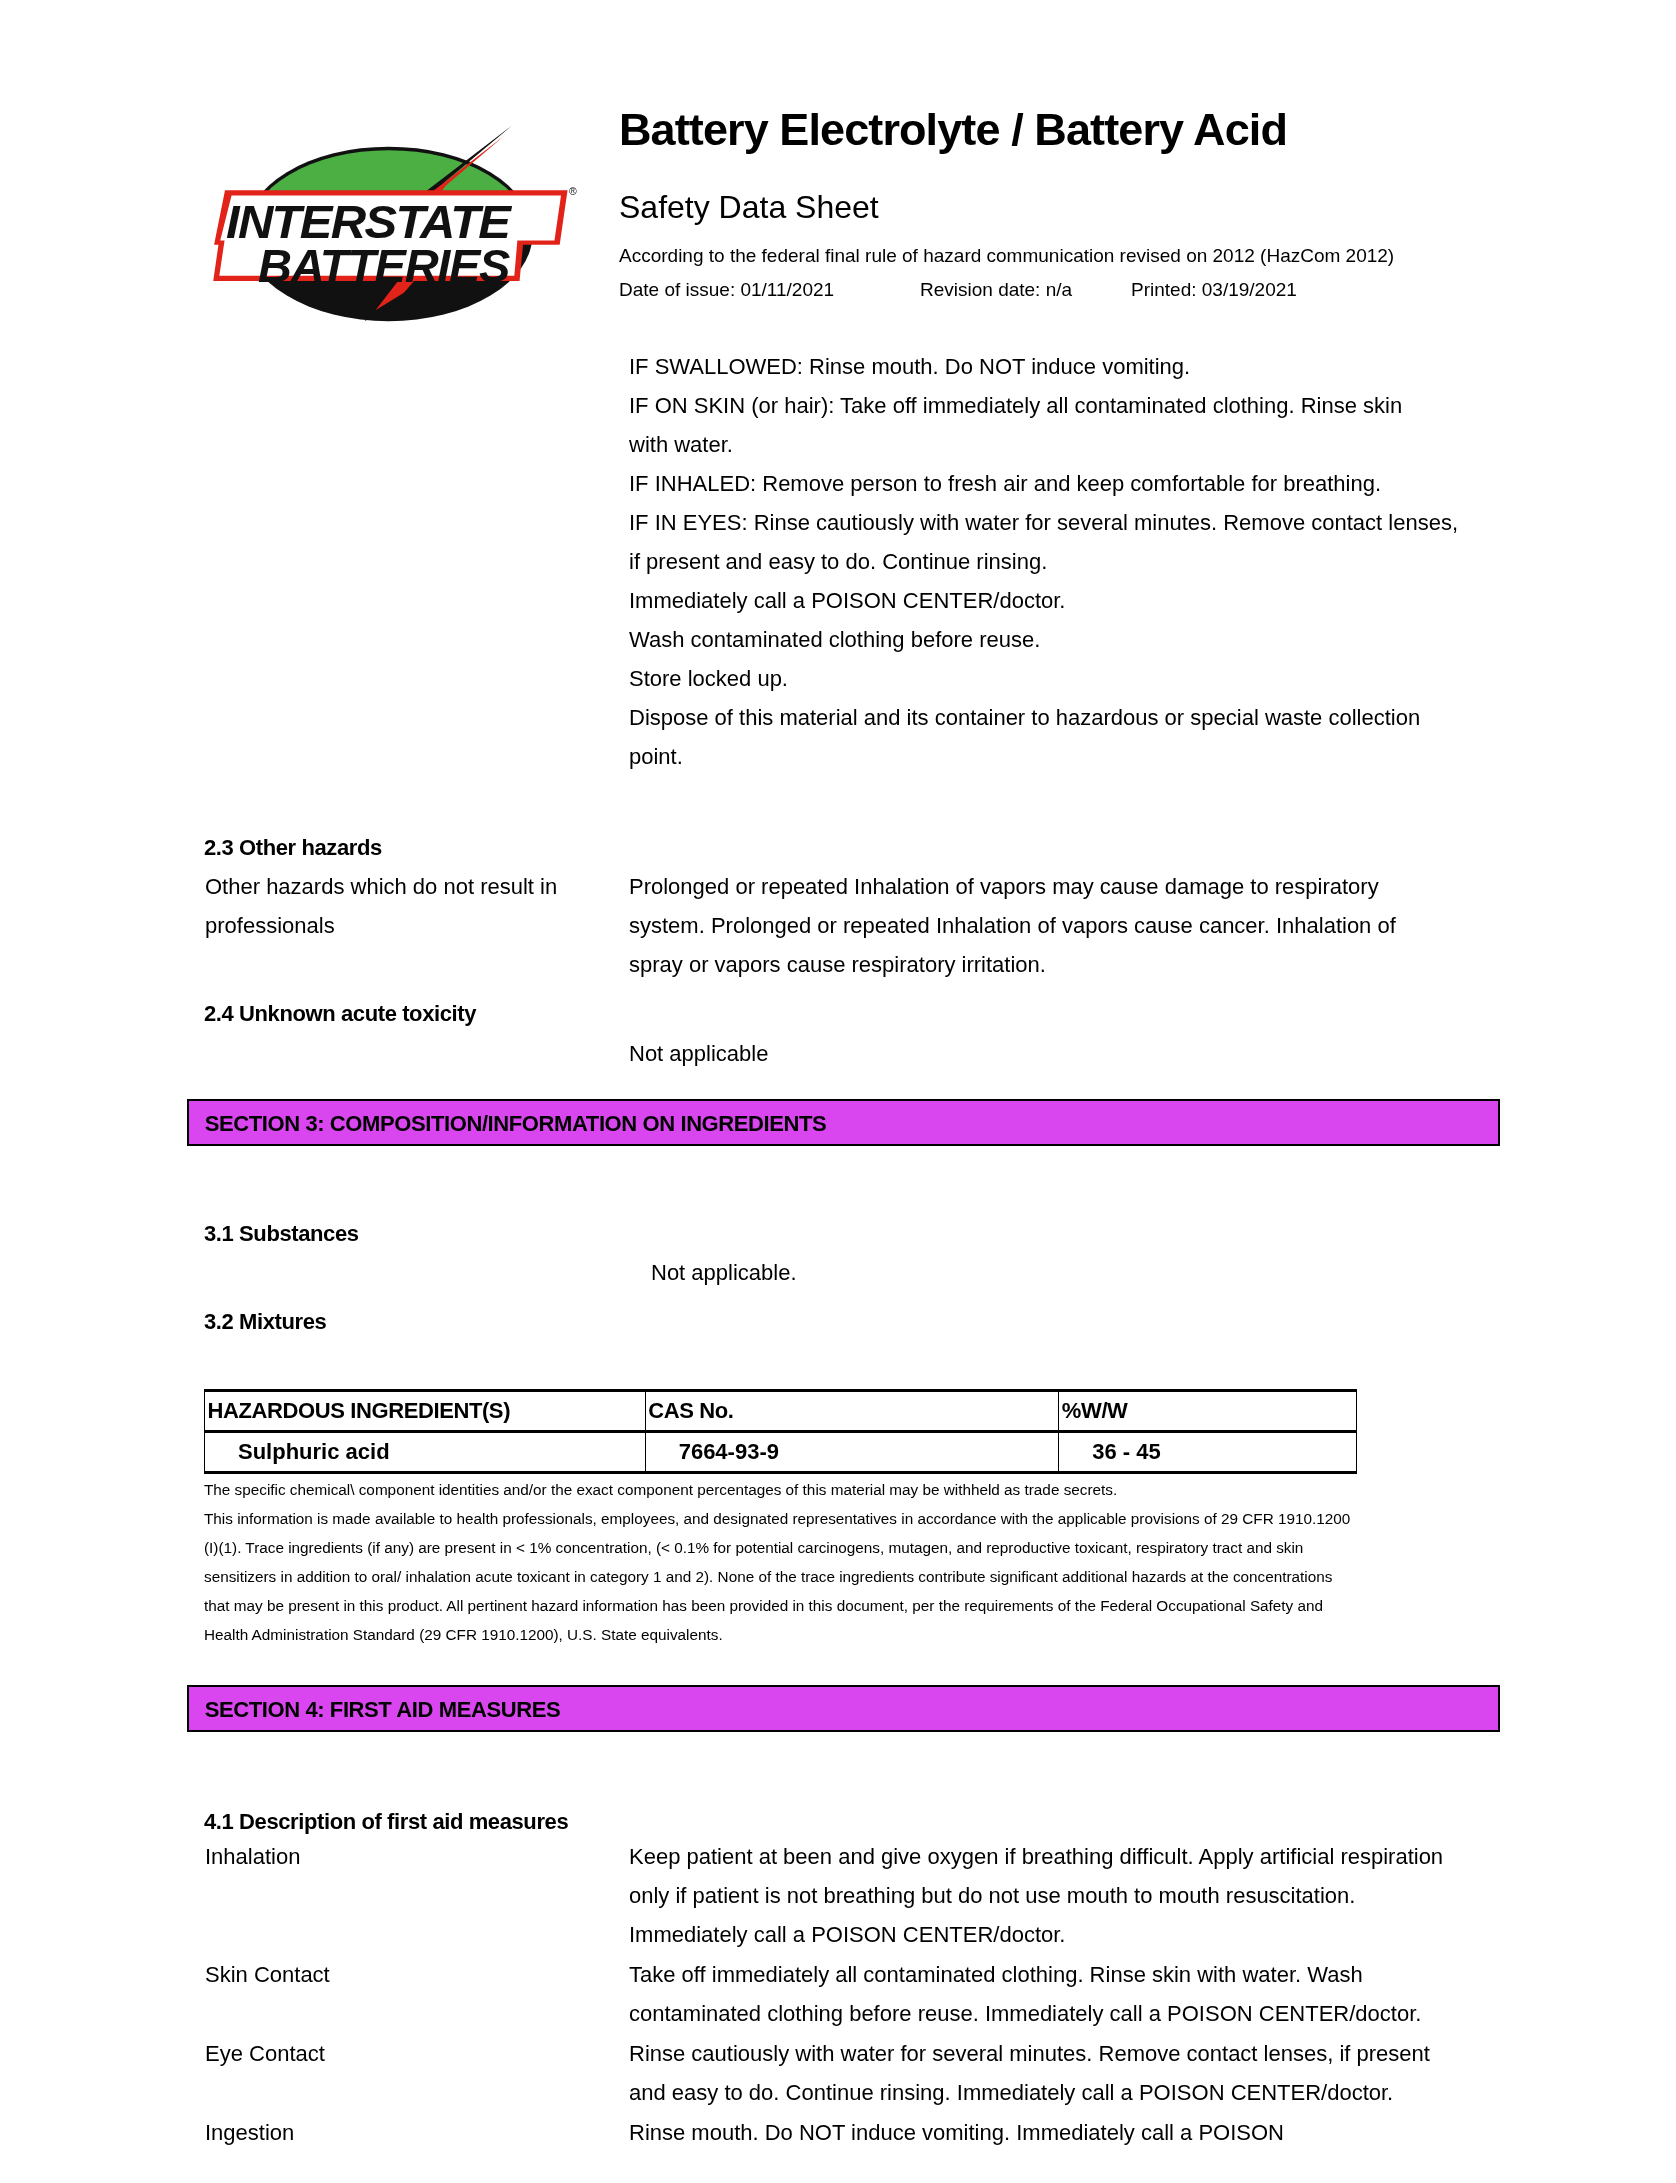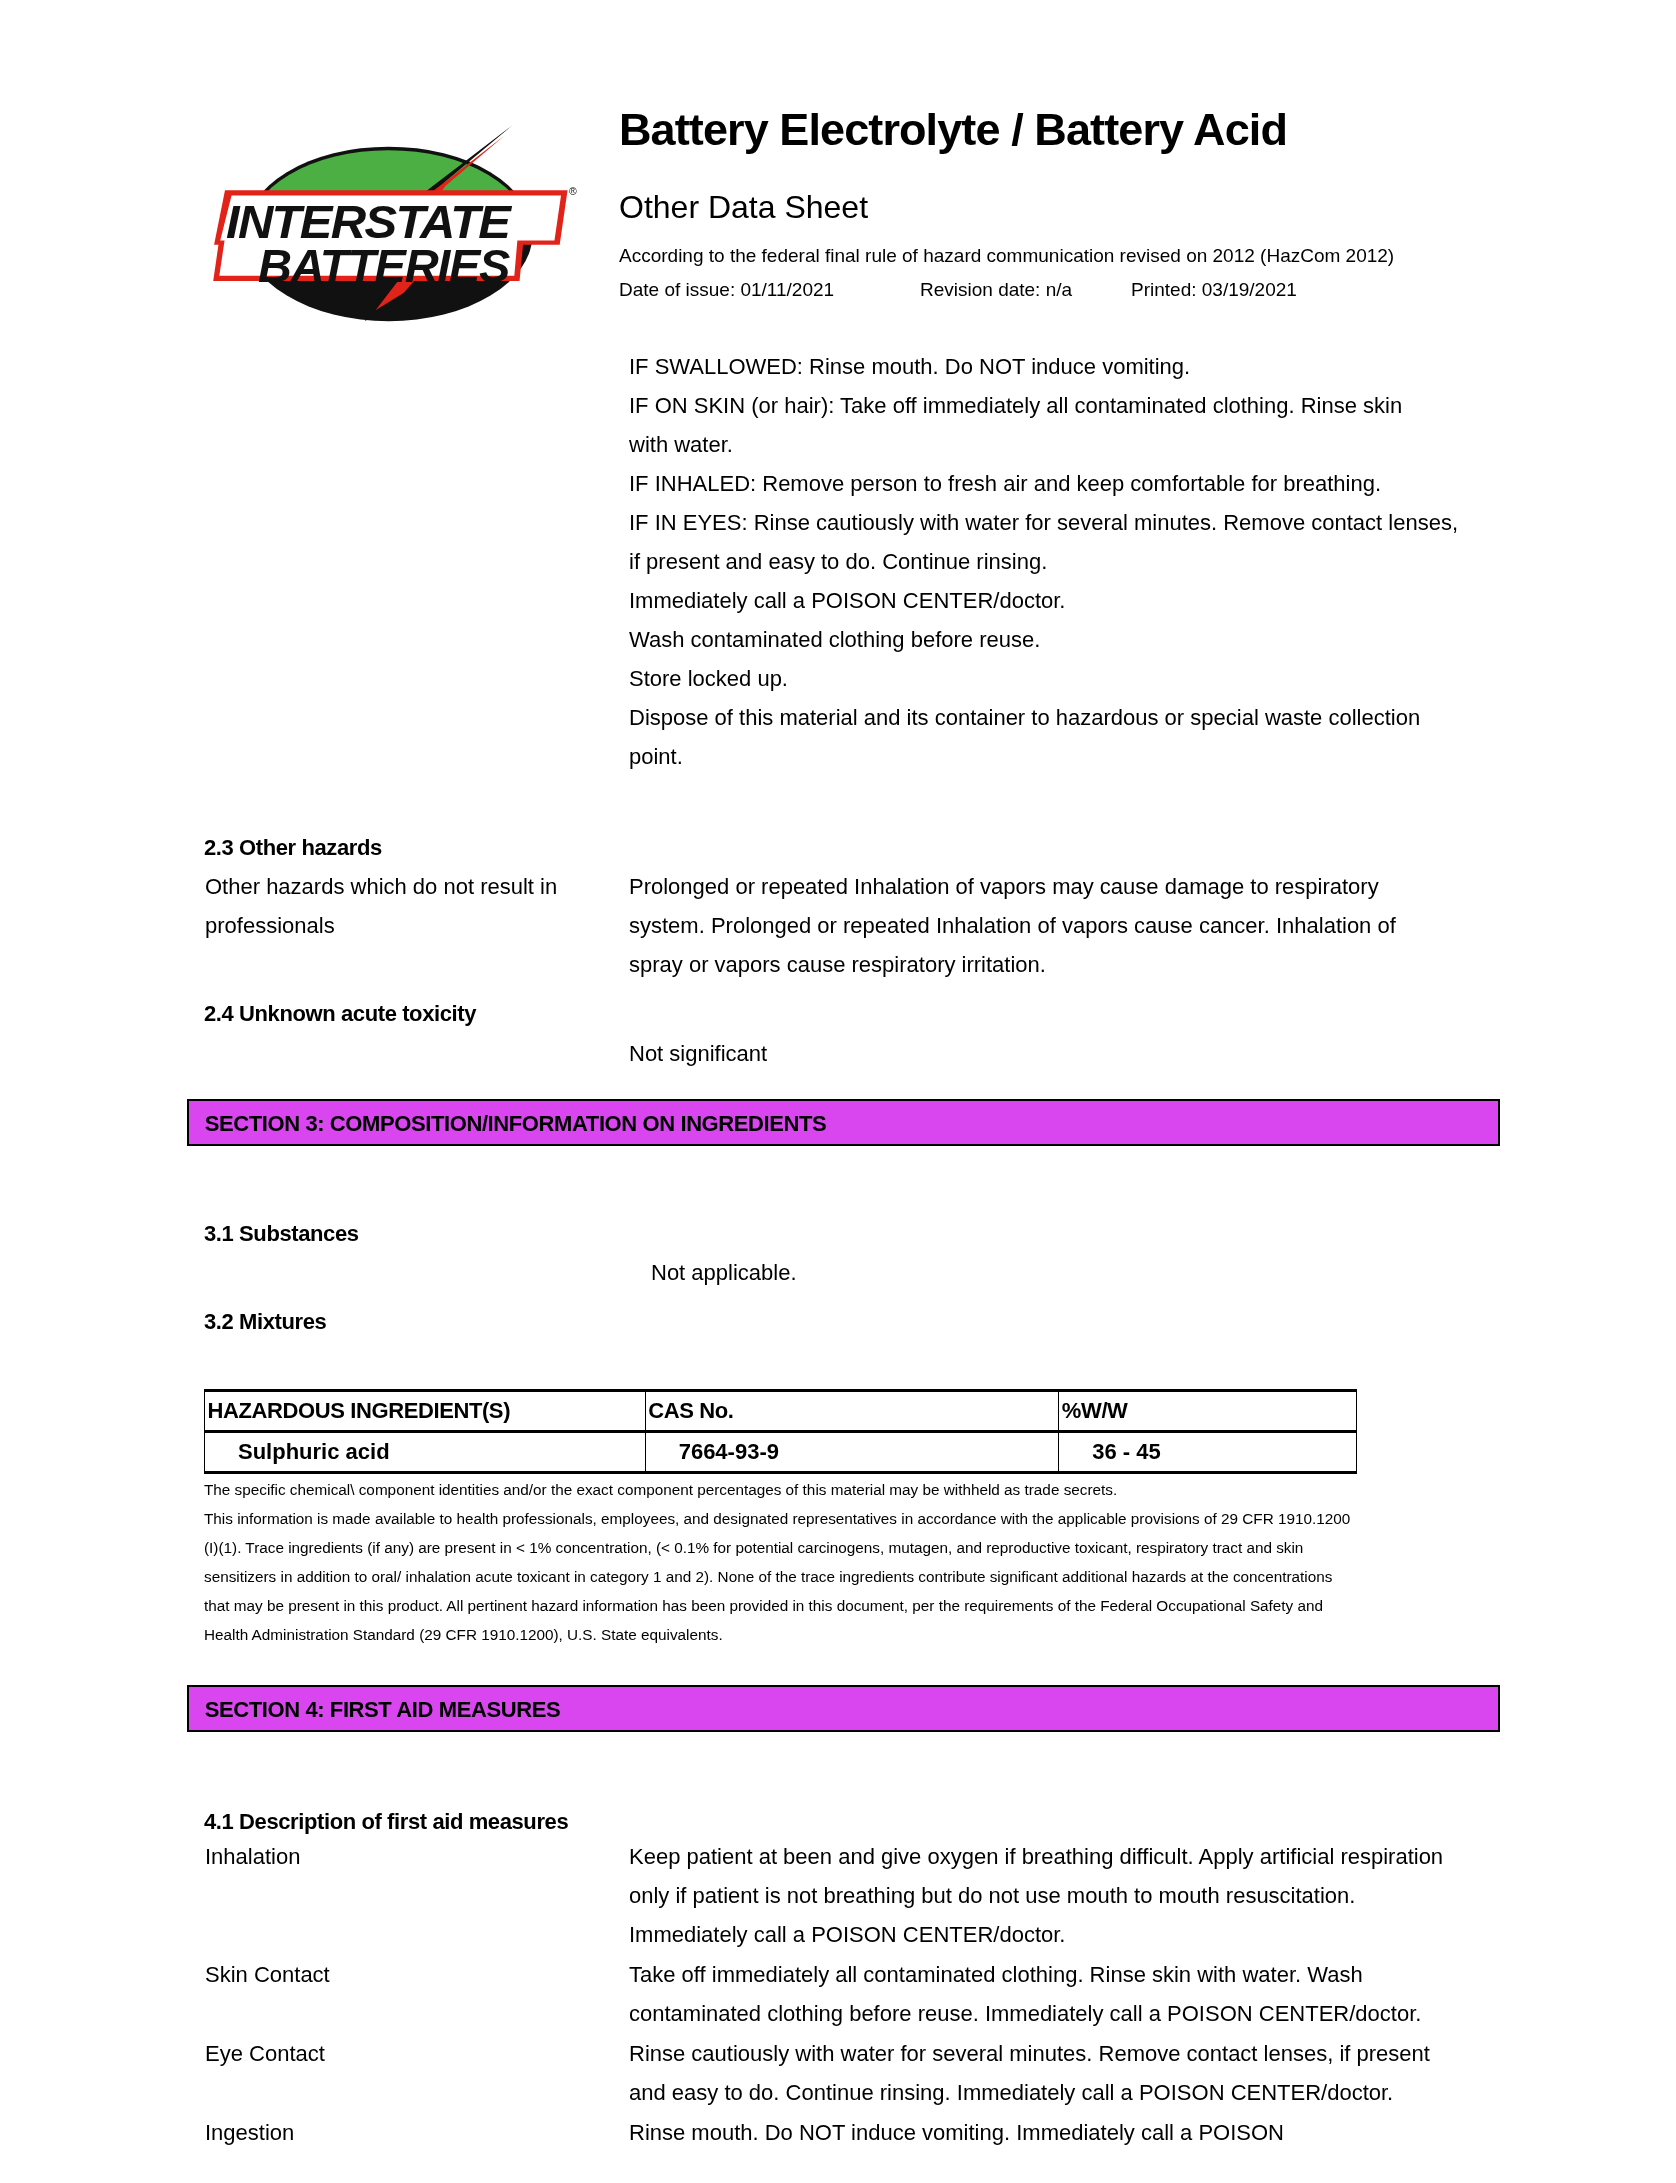--- a/index.html
+++ b/index.html
@@ -69,21 +69,21 @@
 
     <polygon points="55,170 840,170 822,295 738,295 730,378 28,378 40,295 30,295" fill="#e2231a"></polygon>
     <polygon points="70,182 825,182 810,285 725,285 718,366 42,366 54,285 44,285" fill="#ffffff"></polygon>
   </svg>
   <div class="abs" style="left:25px; top:78px; font-size:49px; font-weight:bold; font-style:italic; letter-spacing:-1.7px; color:#111; transform: scaleY(0.95);">INTERSTATE</div>
   <div class="abs" style="left:30px; top:122px; font-size:47px; font-weight:bold; font-style:italic; letter-spacing:-1.3px; color:#111;margin-left:27px;">BATTERIES</div>
   <div class="abs" style="left:368px; top:69px; font-size:10.5px; color:#111;">®</div>
 </div>
 
 <div class="abs title">Battery Electrolyte / Battery Acid</div>
-<div class="abs subtitle">Other Data Sheet</div>
+<div class="abs subtitle">Safety Data Sheet</div>
 <div class="abs meta rule">According to the federal final rule of hazard communication revised on 2012 (HazCom 2012)</div>
 <div class="abs meta dates">
   <span style="left:0">Date of issue: 01/11/2021</span>
   <span style="left:301px">Revision date: n/a</span>
   <span style="left:512px">Printed: 03/19/2021</span>
 </div>
 
 <div class="abs body lines" style="top:347px;">
   <div>IF SWALLOWED:  Rinse mouth.  Do NOT induce vomiting.</div>
   <div>IF ON SKIN (or hair):  Take off immediately all contaminated clothing.  Rinse skin</div>
@@ -104,21 +104,21 @@
   <div>professionals</div>
 </div>
 <div class="abs body lines" style="top:867px;">
   <div>Prolonged or repeated Inhalation of vapors may cause damage to respiratory</div>
   <div>system. Prolonged or repeated Inhalation of vapors cause cancer. Inhalation of</div>
   <div>spray or vapors cause respiratory irritation.</div>
 </div>
 
 <div class="abs subhead" style="top:1001px;">2.4  Unknown acute toxicity</div>
 <div class="abs body lines" style="top:1034px;">
-  <div>Not significant</div>
+  <div>Not applicable</div>
 </div>
 
 <div class="abs section-box" style="top:1099px;">
   <span>SECTION 3: COMPOSITION/INFORMATION ON INGREDIENTS</span>
 </div>
 
 <div class="abs subhead" style="top:1221px;">3.1  Substances</div>
 <div class="abs body lines" style="top:1253px;margin-left:22px;">
   <div>Not applicable.</div>
 </div>

